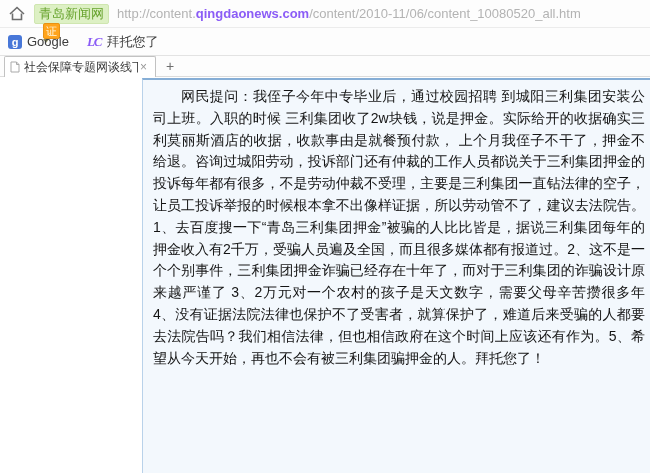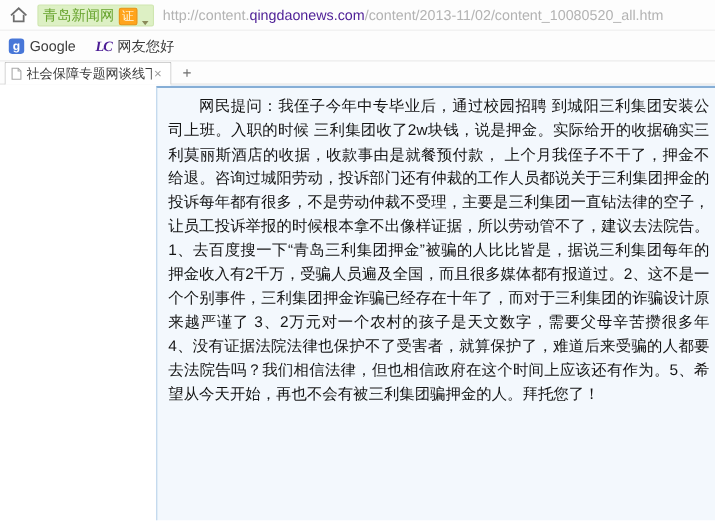--- a/index.html
+++ b/index.html
@@ -6,45 +6,45 @@
   html,body { width:650px; height:474px; overflow:hidden; background:#fff;
               font-family:"Liberation Sans","DejaVu Sans",sans-serif; }
 
   
   .address-row{
     height:28px; display:flex; align-items:center; background:#fdfdfd;
     border-bottom:1px solid #ececec; padding:0 6px; white-space:nowrap;
   }
   .home-btn{ width:22px; height:20px; display:flex; align-items:center; justify-content:center; }
   .site-badge{
-    display:flex; align-items:flex-end; background:#ddf0c4; border:1px solid #cfe6b0;
-    border-radius:2px; height:20px; padding:0 4px; margin-left:6px;
+    display:flex; align-items:flex-start; background:#ddf0c4; border:1px solid #cfe6b0;
+    border-radius:2px; height:20px; padding:0 4px; margin-left:6px;flex-direction:column;
   }
   .site-badge .site-name{ color:#67a32d; font-size:13px; }
   .cert-badge{
     display:inline-block; background:#ffa41c; color:#fff7e0; font-size:11px; line-height:14px;
     border-radius:2px; padding:0 2px; margin-left:4px; border:1px solid #e89214;
   }
   .caret-down{ width:0; height:0; border-left:3px solid transparent; border-right:3px solid transparent;
     border-top:4px solid #8a8a5a; margin-left:4px; }
   .url-text{ font-size:13px; color:#b3b3b3; margin-left:8px; overflow:hidden; }
-  .url-text .domain{ color:#4c1d95; font-weight:normal; }
+  .url-text .domain{ color:#8b5cf6; font-weight:bold; }
 
   .bookmarks-row{
     height:28px; display:flex; align-items:center; background:#fdfdfd;
     border-bottom:1px solid #e3e3e3; padding:0 8px;
   }
   .bookmark{ display:flex; align-items:center; margin-right:18px; cursor:pointer; }
   .bookmark .label{ font-size:13px; color:#3c3c3c; margin-left:5px; }
   .g-fav{
     width:14px; height:14px; border-radius:3px; background:#4877d8; color:#fff;
     font-size:11px; font-weight:bold; text-align:center; line-height:14px;
   }
   .lc-fav{
-    color:#4c1d95; font-size:13px; font-weight:bold; font-family:"Liberation Serif","DejaVu Serif",serif;
+    color:#8b5cf6; font-size:13px; font-weight:bold; font-family:"Liberation Serif","DejaVu Serif",serif;
     font-style:italic; letter-spacing:-1px;text-align:right;
   }
 
   .tab-row{ height:21px; display:flex; align-items:flex-end; background:#fdfdfd; position:relative; }
   .tab-row .strip-line{ position:absolute; left:0; right:0; bottom:0; height:1px; background:#dcdcdc; }
   .tab{
     position:relative; z-index:2; display:flex; align-items:center; height:21px;
     width:152px; margin-left:4px; background:#fff;
     border:1px solid #c2c2c2; border-bottom:none; border-radius:2px 2px 0 0; padding:0 5px;
   }
@@ -78,31 +78,31 @@
     <svg width="16" height="15" viewBox="0 0 16 15">
       <path d="M1 8 L8 1.5 L15 8" fill="none" stroke="#6e6e6e" stroke-width="1.6"></path>
       <path d="M3.5 7.5 V13.5 H12.5 V7.5" fill="none" stroke="#6e6e6e" stroke-width="1.6"></path>
     </svg>
   </span>
   <span class="site-badge">
     <span class="site-name">青岛新闻网</span>
     <span class="cert-badge">证</span>
     <span class="caret-down"></span>
   </span>
-  <span class="url-text"><span>http://content.</span><span class="domain">qingdaonews.com</span><span>/content/2013-11/02/content_10080520_all.htm</span></span>
+  <span class="url-text"><span>http://content.</span><span class="domain">qingdaonews.com</span><span>/content/2010-11/06/content_10080520_all.htm</span></span>
 </div>
 
 <div class="bookmarks-row">
   <span class="bookmark">
     <span class="g-fav">g</span>
     <span class="label">Google</span>
   </span>
   <span class="bookmark">
     <span class="lc-fav">LC</span>
-    <span class="label">网友您好</span>
+    <span class="label">拜托您了</span>
   </span>
 </div>
 
 <div class="tab-row">
   <div class="strip-line"></div>
   <div class="tab">
     <svg width="10" height="12" viewBox="0 0 10 12">
       <path d="M1 1 H6.5 L9 3.5 V11 H1 Z" fill="#fff" stroke="#a9a9a9" stroke-width="1"></path>
       <path d="M6.5 1 V3.5 H9" fill="none" stroke="#a9a9a9" stroke-width="1"></path>
     </svg>

